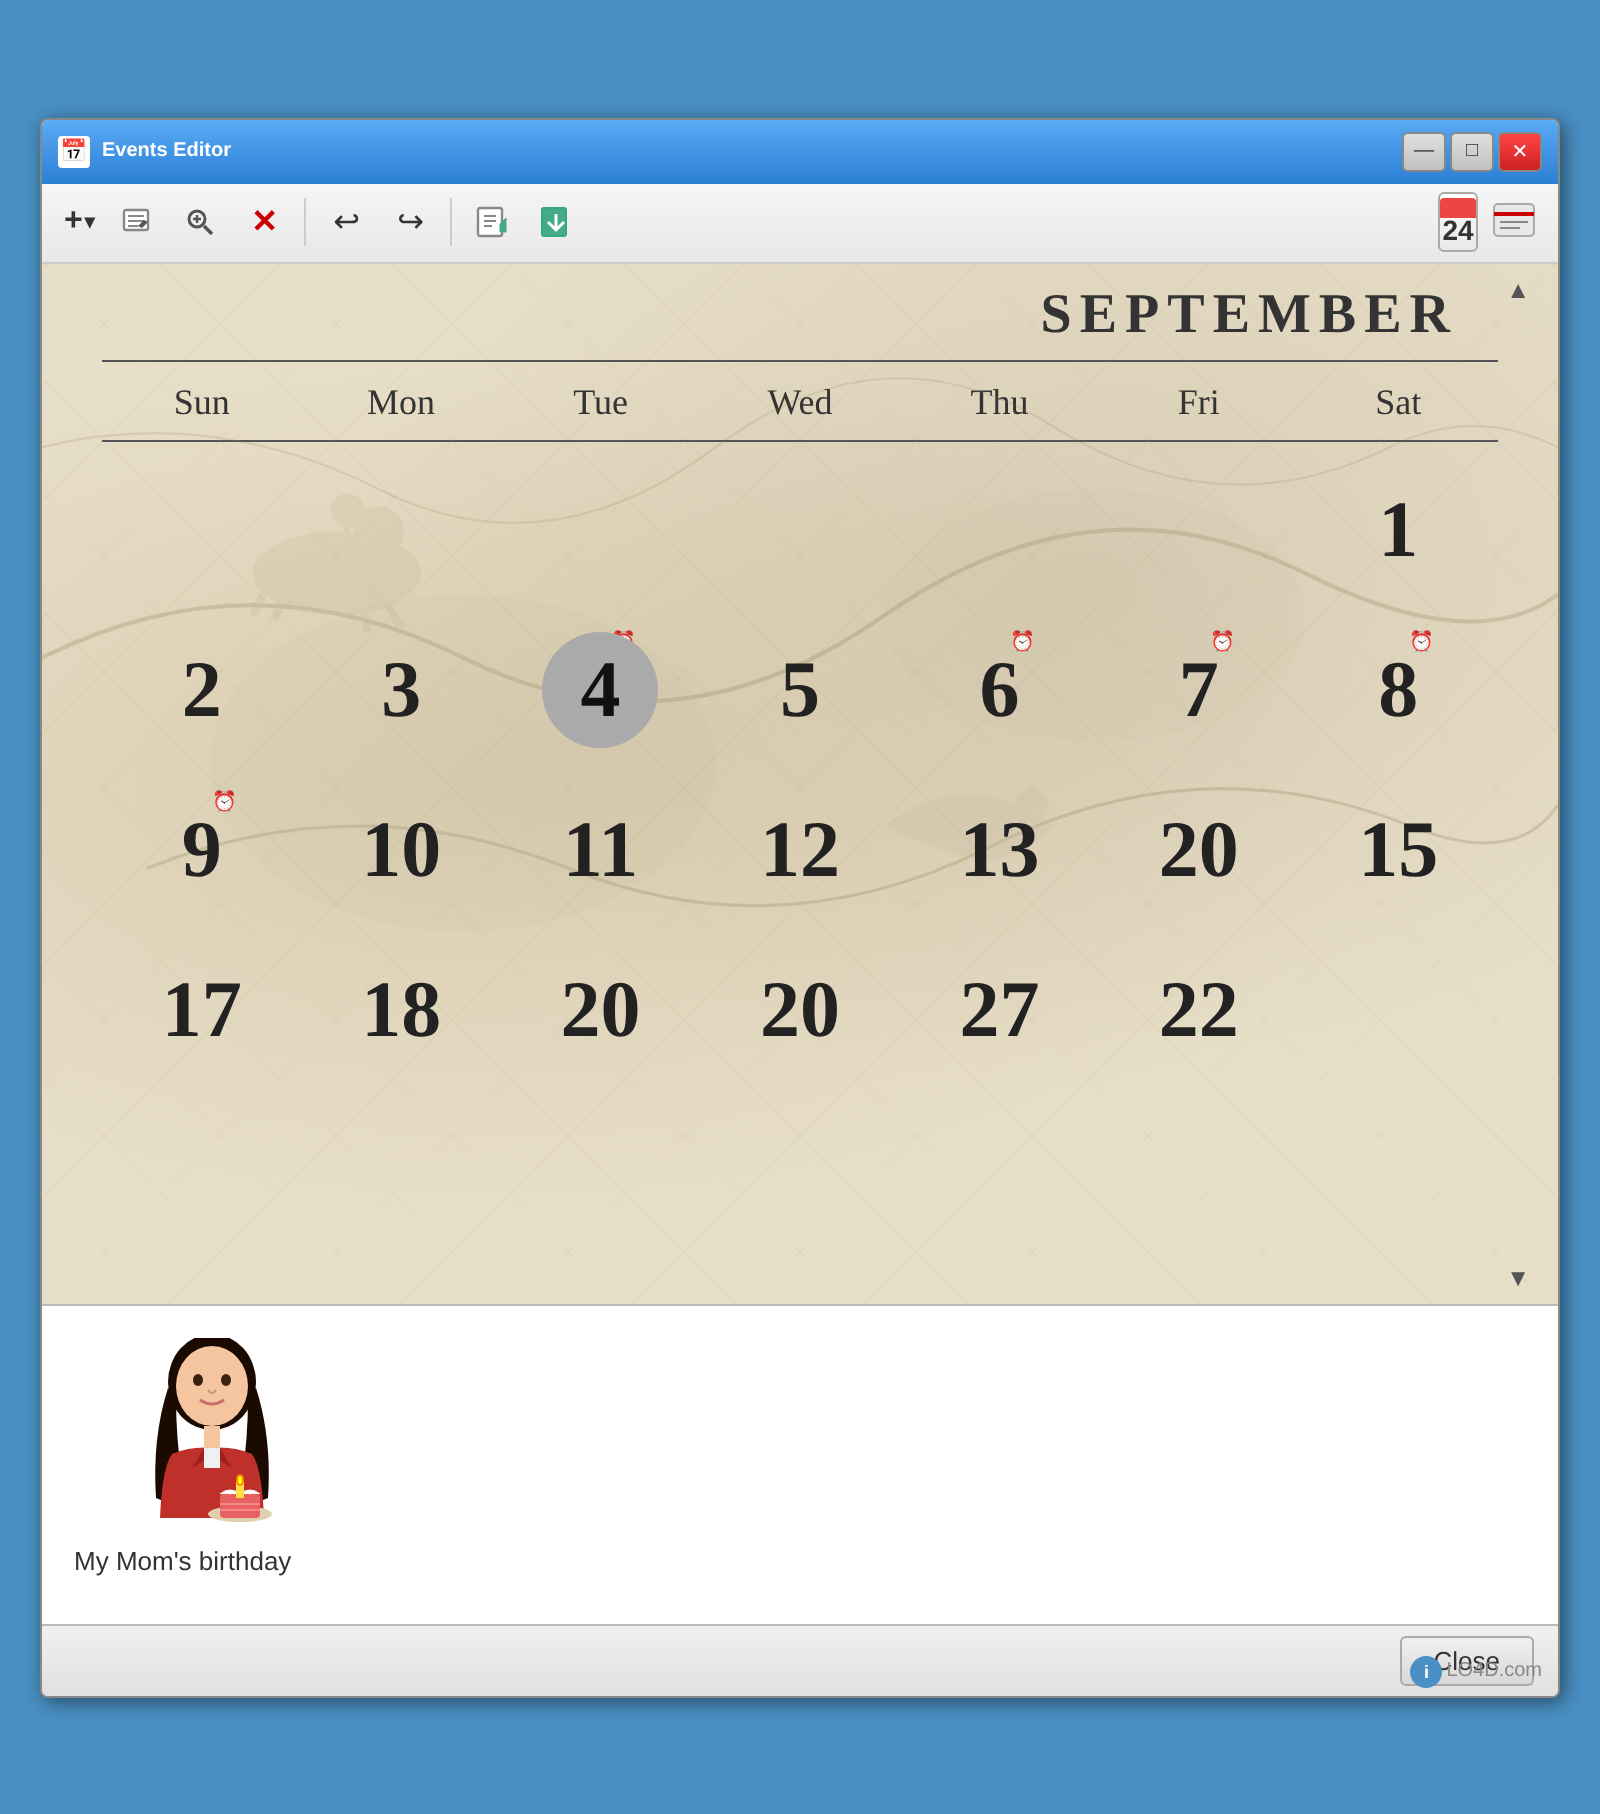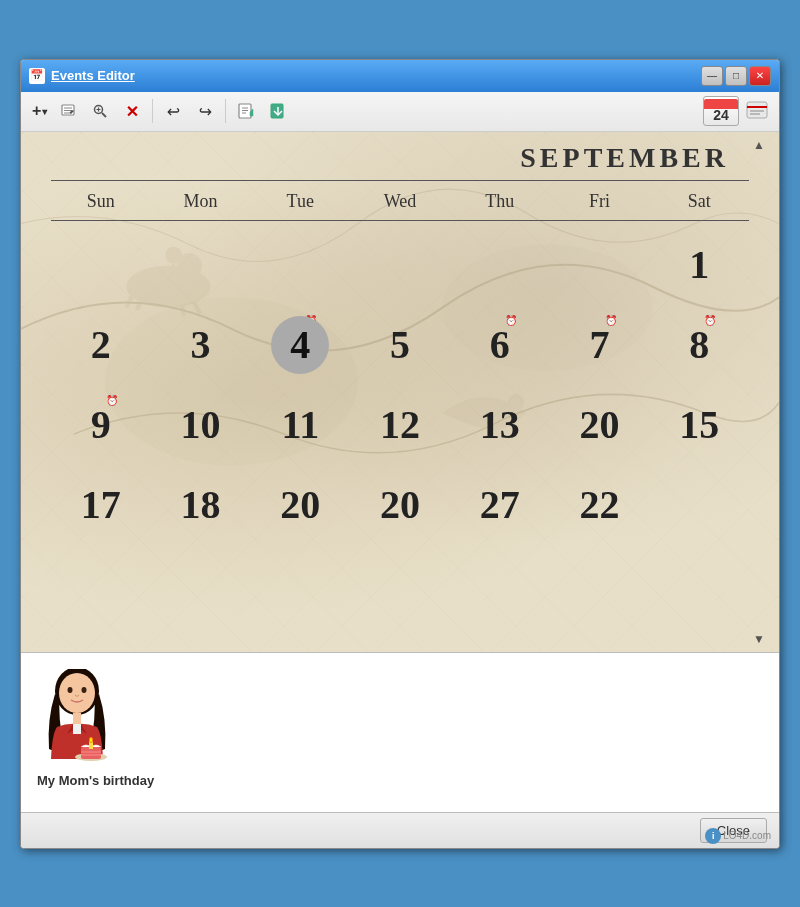--- a/index.html
+++ b/index.html
@@ -37,24 +37,23 @@
       background: #fff;
       border-radius: 2px;
       display: flex;
       align-items: center;
       justify-content: center;
       font-size: 10px;
       color: #333;
     }
     .title-bar-text {
       color: white;
-      font-size: 13px;
+      font-size: 10px;
       font-weight: bold;
       flex: 1;
-      text-decoration: underline;
     }
     .title-bar-buttons {
       display: flex;
       gap: 2px;
     }
     .tb-btn {
       width: 22px;
       height: 20px;
       background: linear-gradient(to bottom, #e0e0e0, #c0c0c0);
       border: 1px solid #888;
@@ -99,21 +98,21 @@
       height: 24px;
       background: #ccc;
       margin: 0 2px;
     }
     .toolbar-spacer { flex: 1; }
     .toolbar-right {
       display: flex;
       gap: 4px;
     }
     .cal-icon-btn {
-      width: 36px;
+      width: 20px;
       height: 30px;
       background: linear-gradient(to bottom, #fff, #e8e8e8);
       border: 1px solid #aaa;
       border-radius: 3px;
       display: flex;
       align-items: center;
       justify-content: center;
       cursor: pointer;
       font-size: 11px;
       font-weight: bold;
@@ -515,21 +514,21 @@
         </div>
       <div class="cal-day">
           <span class="cal-day-num">22</span>
         </div>
     </div>
 
     <div class="scroll-arrow" style="bottom:6px;">▼</div>
   </div>
 
   <div class="event-panel">
-    <div style="display:flex; flex-direction:column; align-items:flex-start;font-weight:bold;">
+    <div style="display:flex; flex-direction:column; align-items:flex-end;">
 
       <svg class="person-figure" viewBox="0 0 80 100" xmlns="http://www.w3.org/2000/svg">
 
         <ellipse cx="40" cy="22" rx="22" ry="24" fill="#1a0a00"></ellipse>
 
         <path d="M18,25 Q10,50 12,80 Q22,85 25,70 Q22,50 22,30Z" fill="#1a0a00"></path>
 
         <path d="M62,25 Q70,50 68,80 Q58,85 55,70 Q58,50 58,30Z" fill="#1a0a00"></path>
 
         <ellipse cx="40" cy="24" rx="18" ry="20" fill="#f5c5a0"></ellipse>

